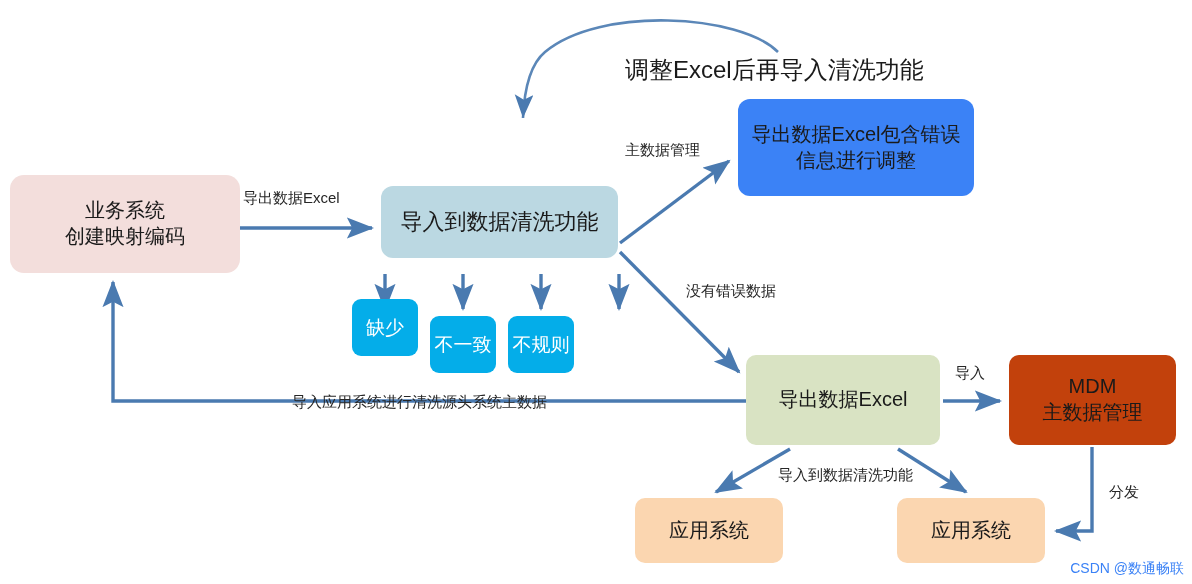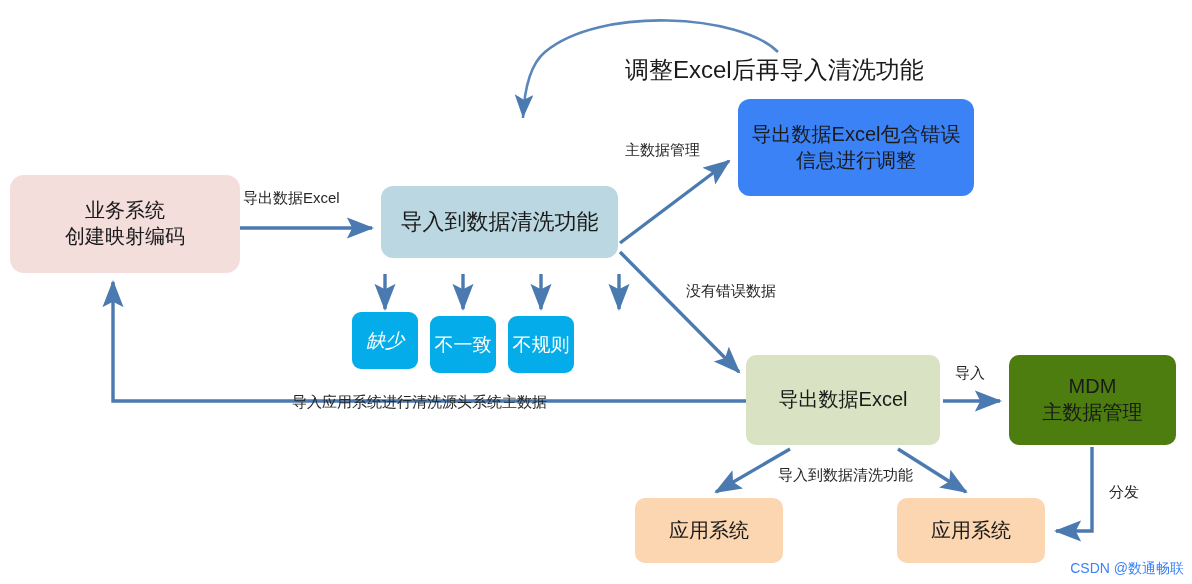--- a/index.html
+++ b/index.html
@@ -52,33 +52,33 @@
     display: flex;
     align-items: center;
     justify-content: center;
     background: #04ade9;
     border-radius: 9px;
     color: #ffffff;
     font-size: 19px;
     width: 66px;
     height: 57px;
   }
-  .tag-0 { left: 352px; top: 312px; font-style: italic; }
+  .tag-0 { left: 352px; top: 299px; }
   .tag-1 { left: 430px; top: 316px; }
   .tag-2 { left: 508px; top: 316px; }
   .tag-3 { left: 586px; top: 316px; }
   .node-export-excel {
     left: 746px; top: 355px; width: 194px; height: 90px;
     background: #d9e3c3;
     border-radius: 10px;
     font-size: 20px;
   }
   .node-mdm {
     left: 1009px; top: 355px; width: 167px; height: 90px;
-    background: #4d7c0f;
+    background: #c2410c;
     border-radius: 10px;
     font-size: 20px;
   }
   .node-app-left {
     left: 635px; top: 498px; width: 148px; height: 65px;
     background: #fbd6b0;
     border-radius: 10px;
     font-size: 20px;
   }
   .node-app-right {

